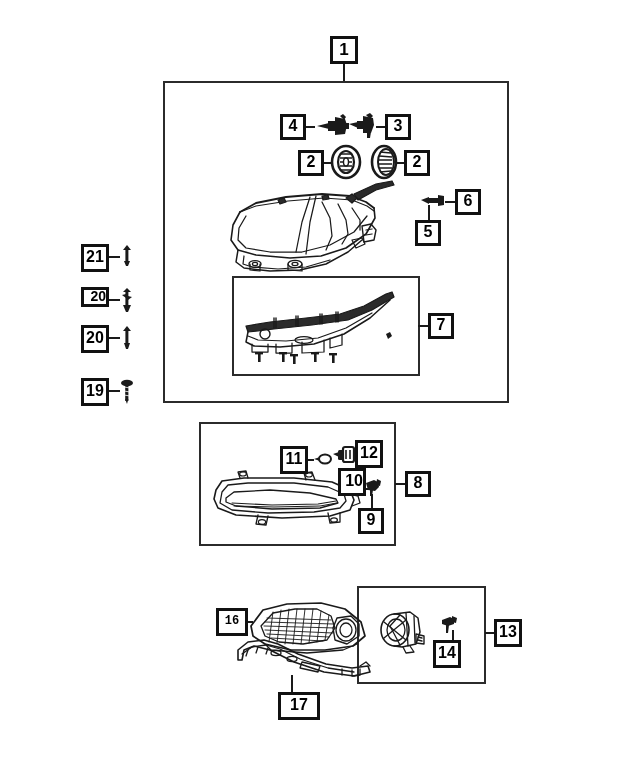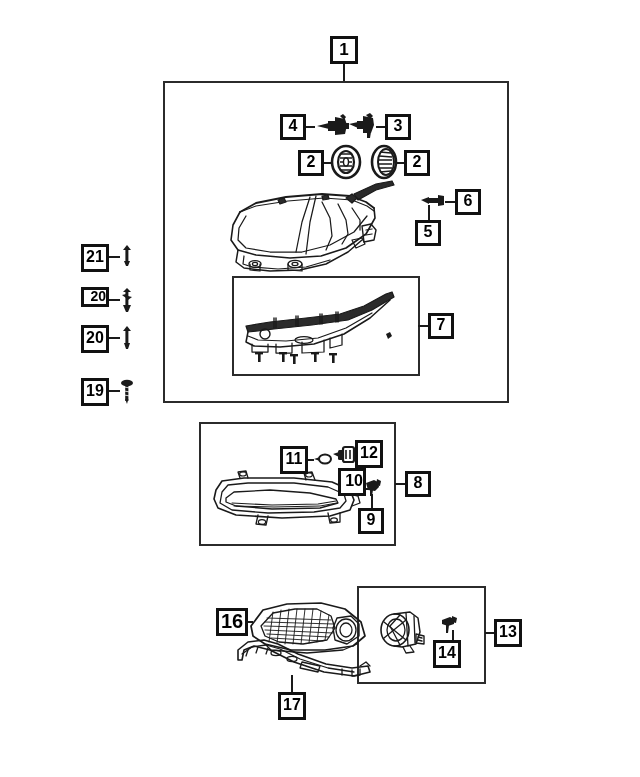--- a/index.html
+++ b/index.html
@@ -391,24 +391,24 @@
   </div>
   <div class="callout" style="left:355px;top:440px;width:28px;height:28px;font-size:16px;">
     <span>12</span>
   </div>
   <div class="callout" style="left:494px;top:619px;width:28px;height:28px;font-size:16px;">
     <span>13</span>
   </div>
   <div class="callout" style="left:433px;top:640px;width:28px;height:28px;font-size:16px;">
     <span>14</span>
   </div>
-  <div class="callout" style="left:216px;top:608px;width:32px;height:28px;font-size:20px;">
+  <div class="callout" style="left:216px;top:608px;width:32px;height:28px;font-size:12px;font-family:Liberation Mono, monospace;">
     <span>16</span>
   </div>
-  <div class="callout" style="left:278px;top:692px;width:28px;height:28px;font-size:16px;">
+  <div class="callout" style="left:278px;top:692px;width:42px;height:28px;font-size:16px;">
     <span>17</span>
   </div>
   <div class="callout" style="left:81px;top:378px;width:28px;height:28px;font-size:16px;">
     <span>19</span>
   </div>
   <div class="callout" style="left:81px;top:325px;width:28px;height:28px;font-size:16px;">
     <span>20</span>
   </div>
   <div class="callout" style="left:81px;top:287px;width:28px;height:20px;font-size:14px;justify-content:flex-end;">
     <span>20</span>

